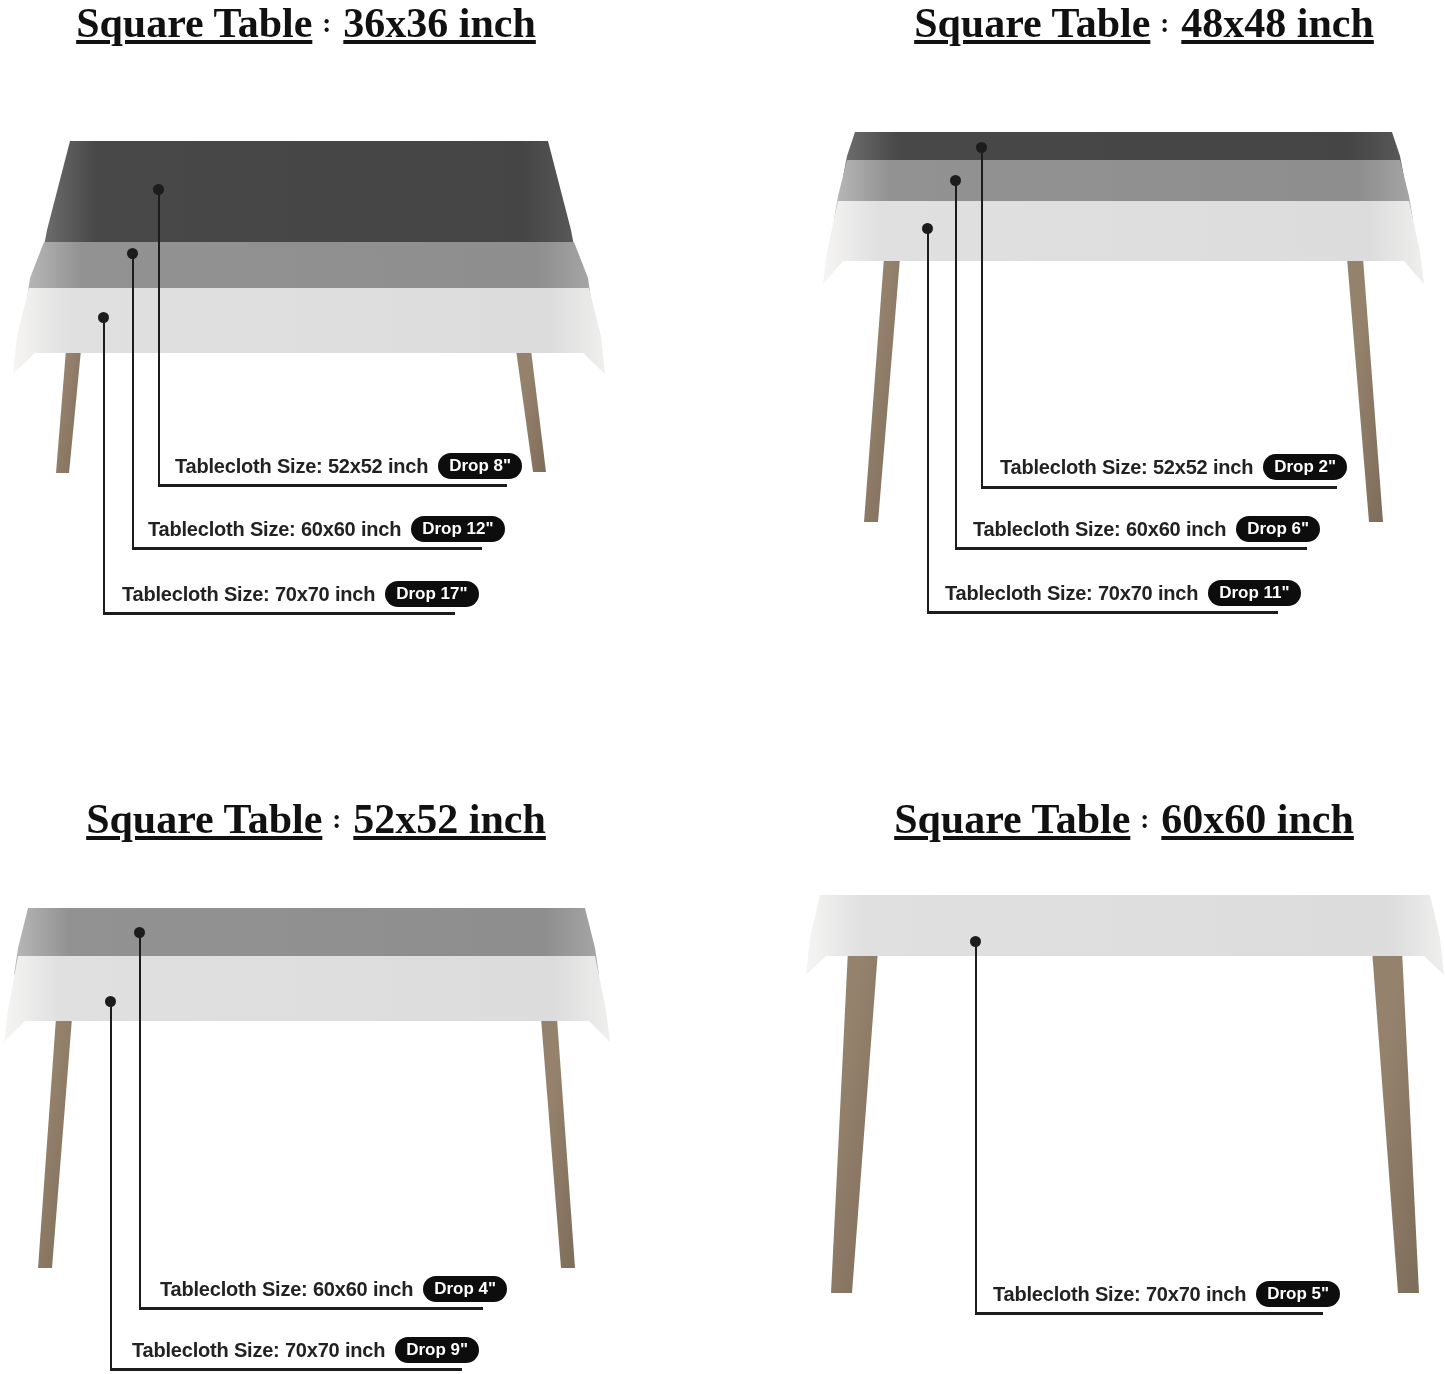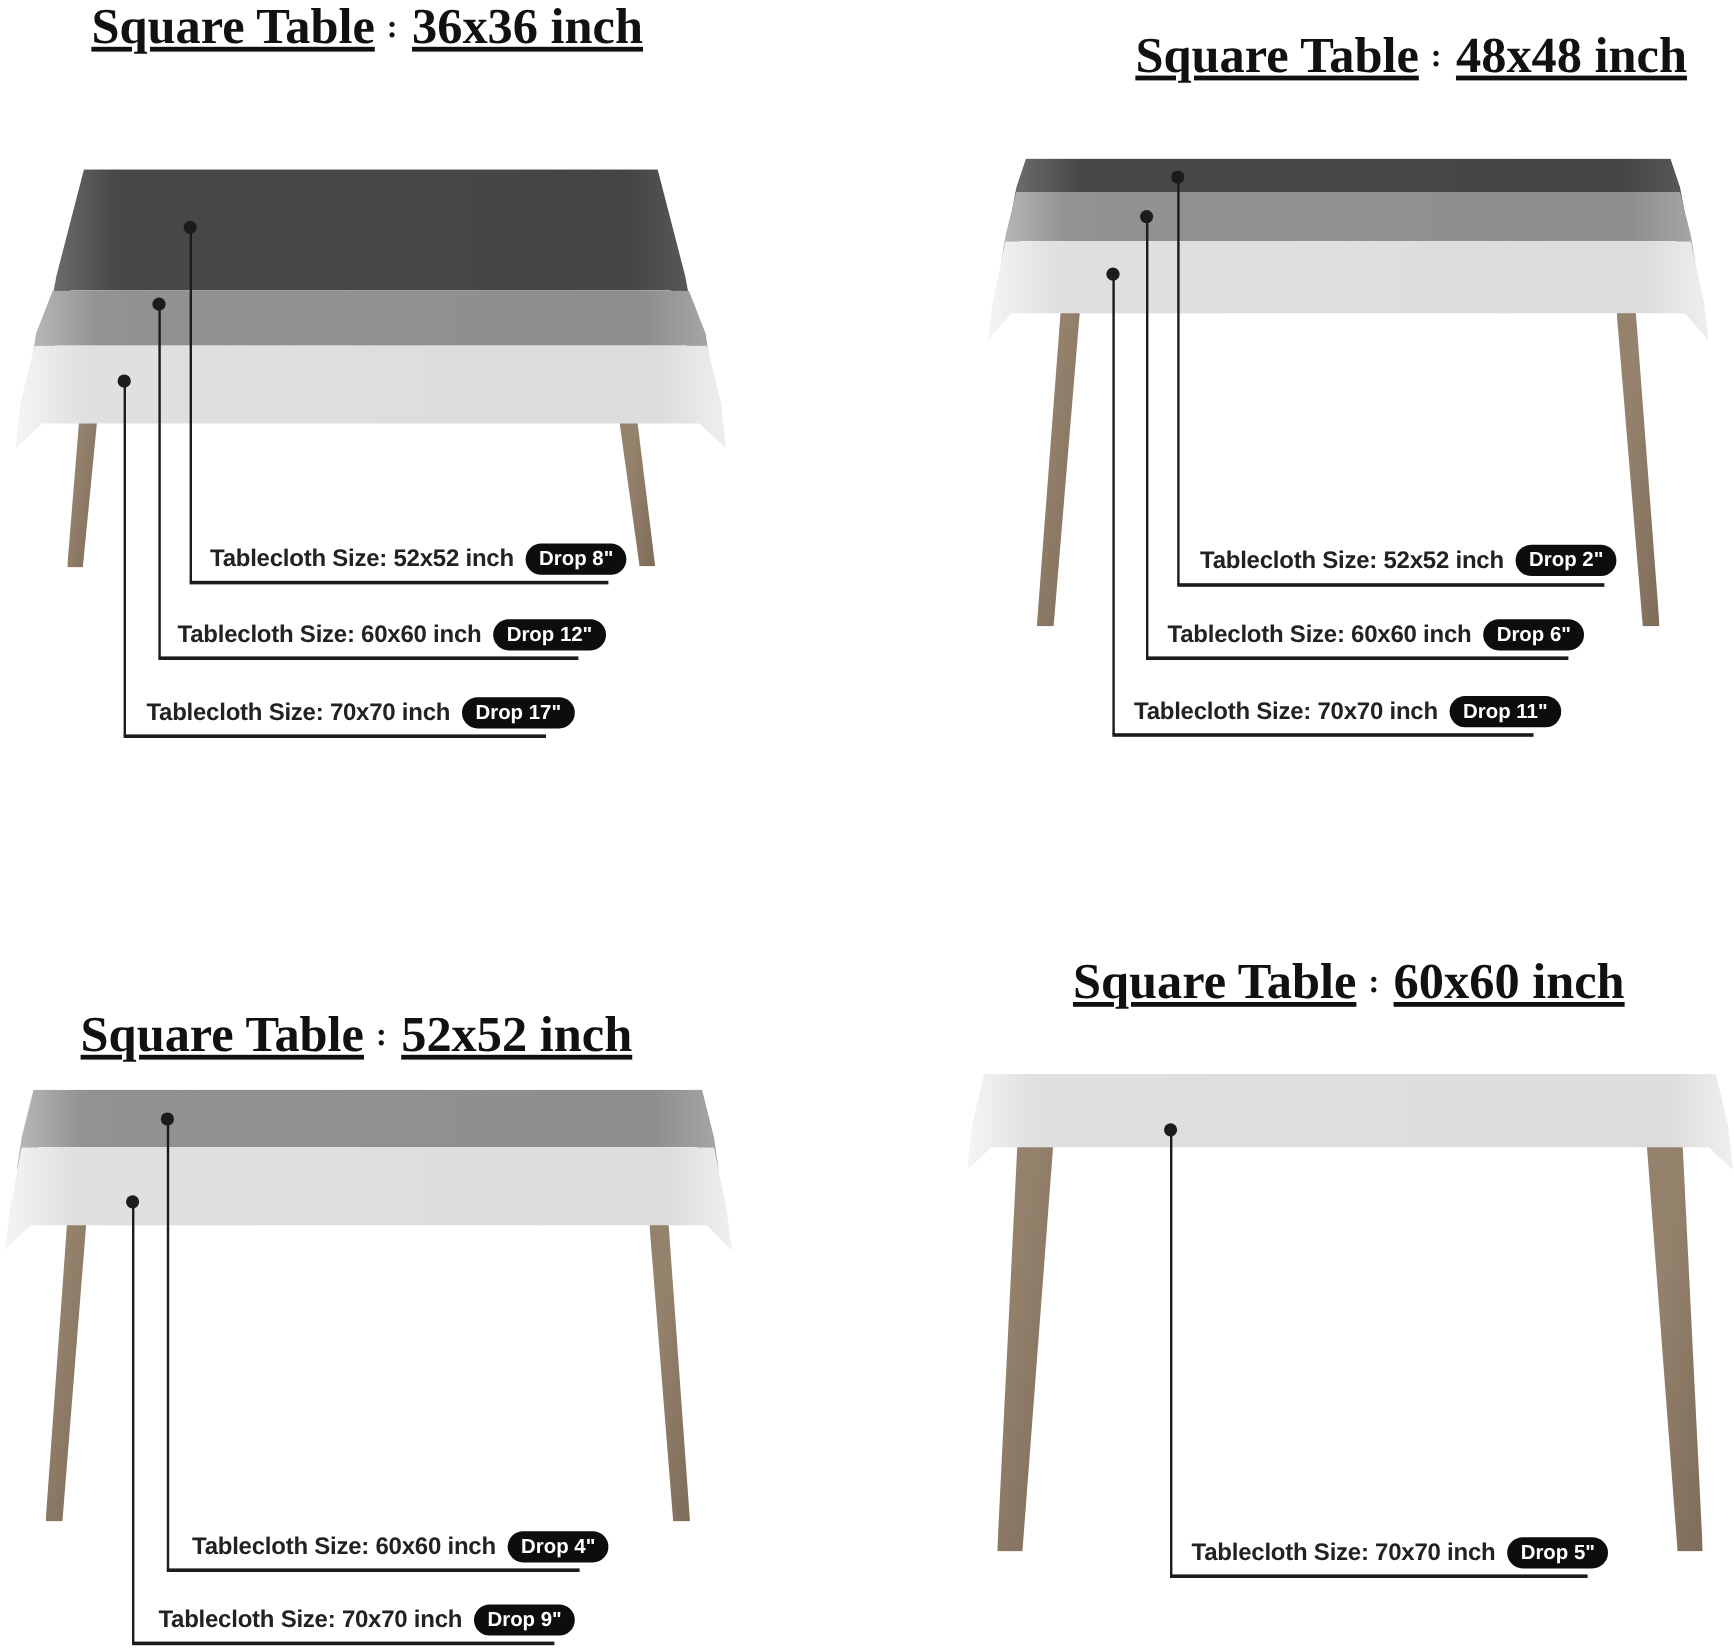--- a/index.html
+++ b/index.html
@@ -59,21 +59,21 @@
     <span class="dot" style="left:98px;top:312px;"></span>
     <span class="vline" style="left:103px;top:318px;height:295px;"></span>
     <span class="hrule" style="left:103px;top:612px;width:352px;"></span>
     <div class="callout-label" style="left:122px;top:580px;">
       <span class="txt">Tablecloth Size: 70x70 inch</span>
       <span class="badge">Drop 17"</span>
     </div>
   </div>
 
   <div>
-    <div class="sec-title" style="left:1176px;top:-1px;margin-top:24px;"><span>Square Table</span><span class="colon">:</span><span>48x48 inch</span></div>
+    <div class="sec-title" style="left:1144px;top:-1px;"><span>Square Table</span><span class="colon">:</span><span>48x48 inch</span></div>
 
     <div class="leg" style="left:864px;top:258px;width:36px;height:264px;clip-path:polygon(20px 0,36px 0,14px 264px,0 264px);"></div>
     <div class="leg" style="left:1347px;top:258px;width:36px;height:264px;clip-path:polygon(0 0,16px 0,36px 264px,22px 264px);"></div>
 
     <div class="band dark" style="left:843px;top:132px;width:561px;height:45px;clip-path:polygon(12px 0,549px 0,557px 24px,561px 45px,546px 28px,15px 28px,0 45px,4px 24px);"></div>
     <div class="band mid" style="left:834px;top:160px;width:579px;height:60px;clip-path:polygon(13px 0,566px 0,575px 36px,579px 60px,563px 41px,16px 41px,0 60px,4px 36px);"></div>
     <div class="band light" style="left:823px;top:201px;width:601px;height:83px;clip-path:polygon(15px 0,586px 0,597px 51px,601px 83px,581px 60px,20px 60px,0 83px,4px 51px);"></div>
 
     <span class="dot" style="left:976px;top:142px;"></span>
     <span class="vline" style="left:981px;top:148px;height:339px;"></span>
@@ -94,21 +94,21 @@
     <span class="dot" style="left:922px;top:223px;"></span>
     <span class="vline" style="left:927px;top:229px;height:383px;"></span>
     <span class="hrule" style="left:927px;top:611px;width:351px;"></span>
     <div class="callout-label" style="left:945px;top:579px;">
       <span class="txt">Tablecloth Size: 70x70 inch</span>
       <span class="badge">Drop 11"</span>
     </div>
   </div>
 
   <div>
-    <div class="sec-title" style="left:297px;top:795px;margin-top:44px;"><span>Square Table</span><span class="colon">:</span><span>52x52 inch</span></div>
+    <div class="sec-title" style="left:316px;top:795px;"><span>Square Table</span><span class="colon">:</span><span>52x52 inch</span></div>
 
     <div class="leg" style="left:38px;top:1018px;width:34px;height:250px;clip-path:polygon(18px 0,34px 0,14px 250px,0 250px);"></div>
     <div class="leg" style="left:541px;top:1018px;width:34px;height:250px;clip-path:polygon(0 0,16px 0,34px 250px,20px 250px);"></div>
 
     <div class="band mid" style="left:14px;top:908px;width:585px;height:67px;clip-path:polygon(14px 0,571px 0,581px 40px,585px 67px,567px 48px,18px 48px,0 67px,4px 40px);"></div>
     <div class="band light" style="left:4px;top:956px;width:606px;height:86px;clip-path:polygon(14px 0,591px 0,602px 54px,606px 86px,585px 65px,21px 65px,0 86px,4px 54px);"></div>
 
     <span class="dot" style="left:134px;top:927px;"></span>
     <span class="vline" style="left:139px;top:933px;height:375px;"></span>
     <span class="hrule" style="left:139px;top:1307px;width:344px;"></span>

